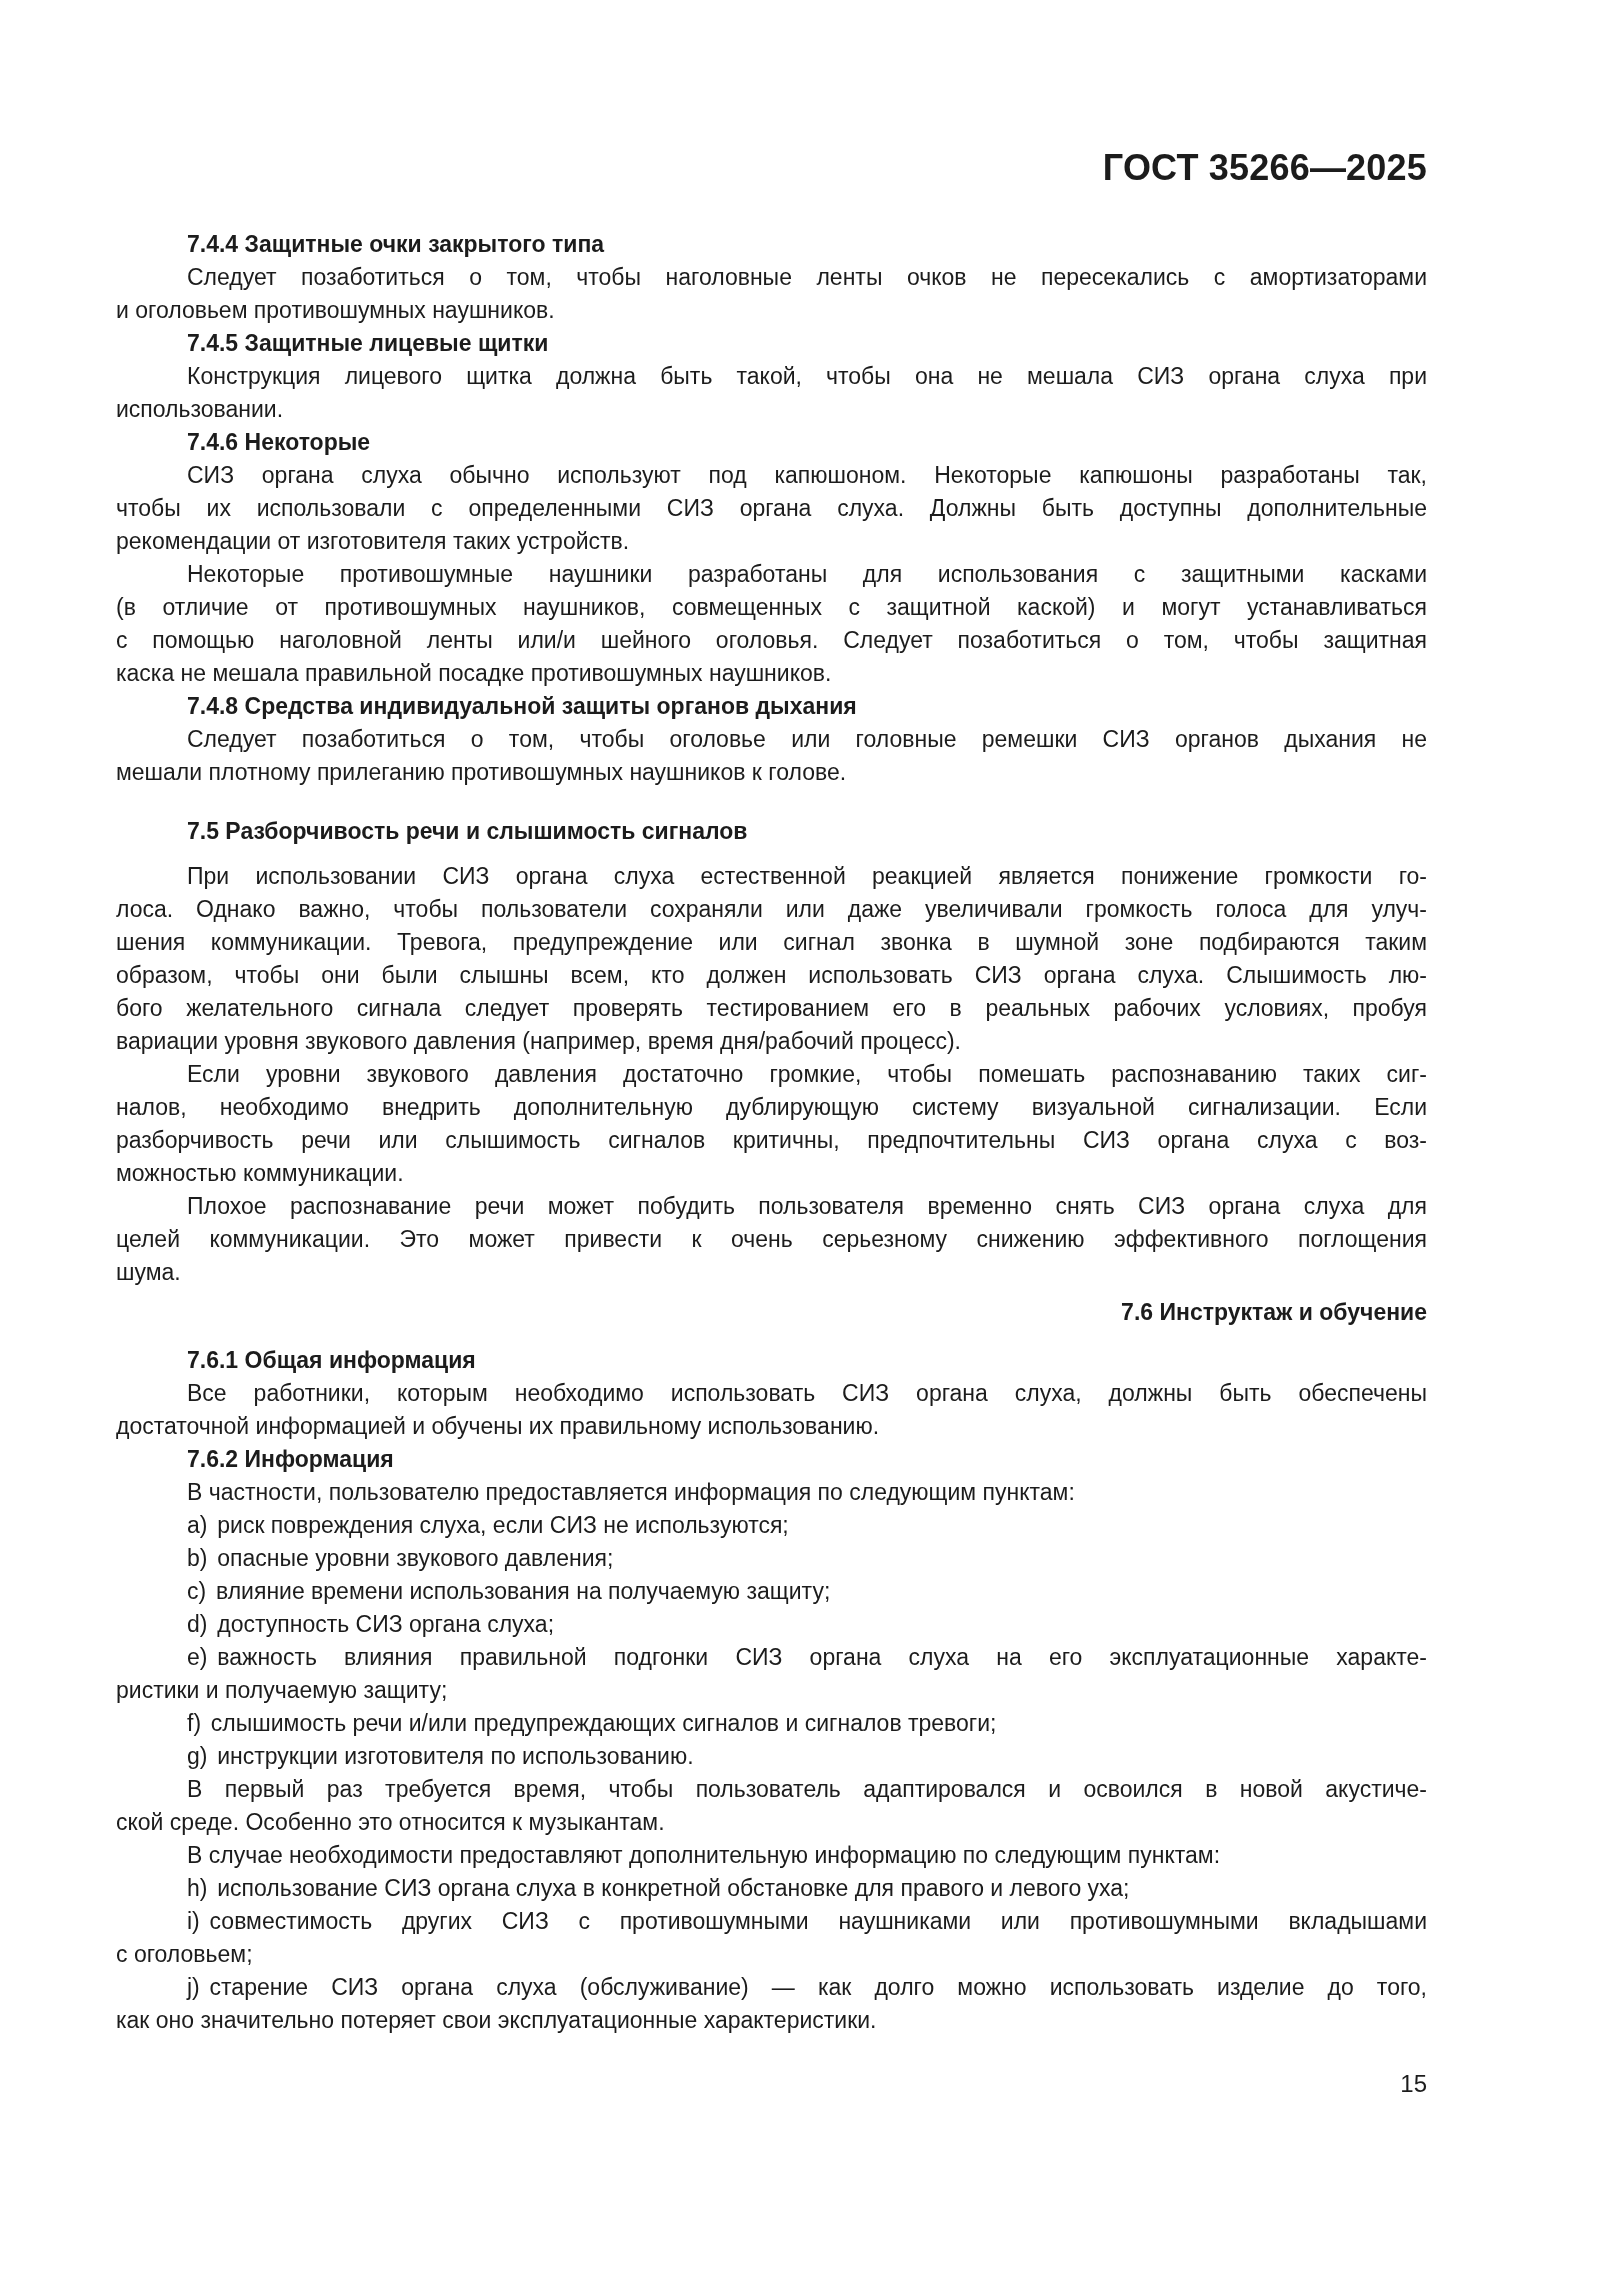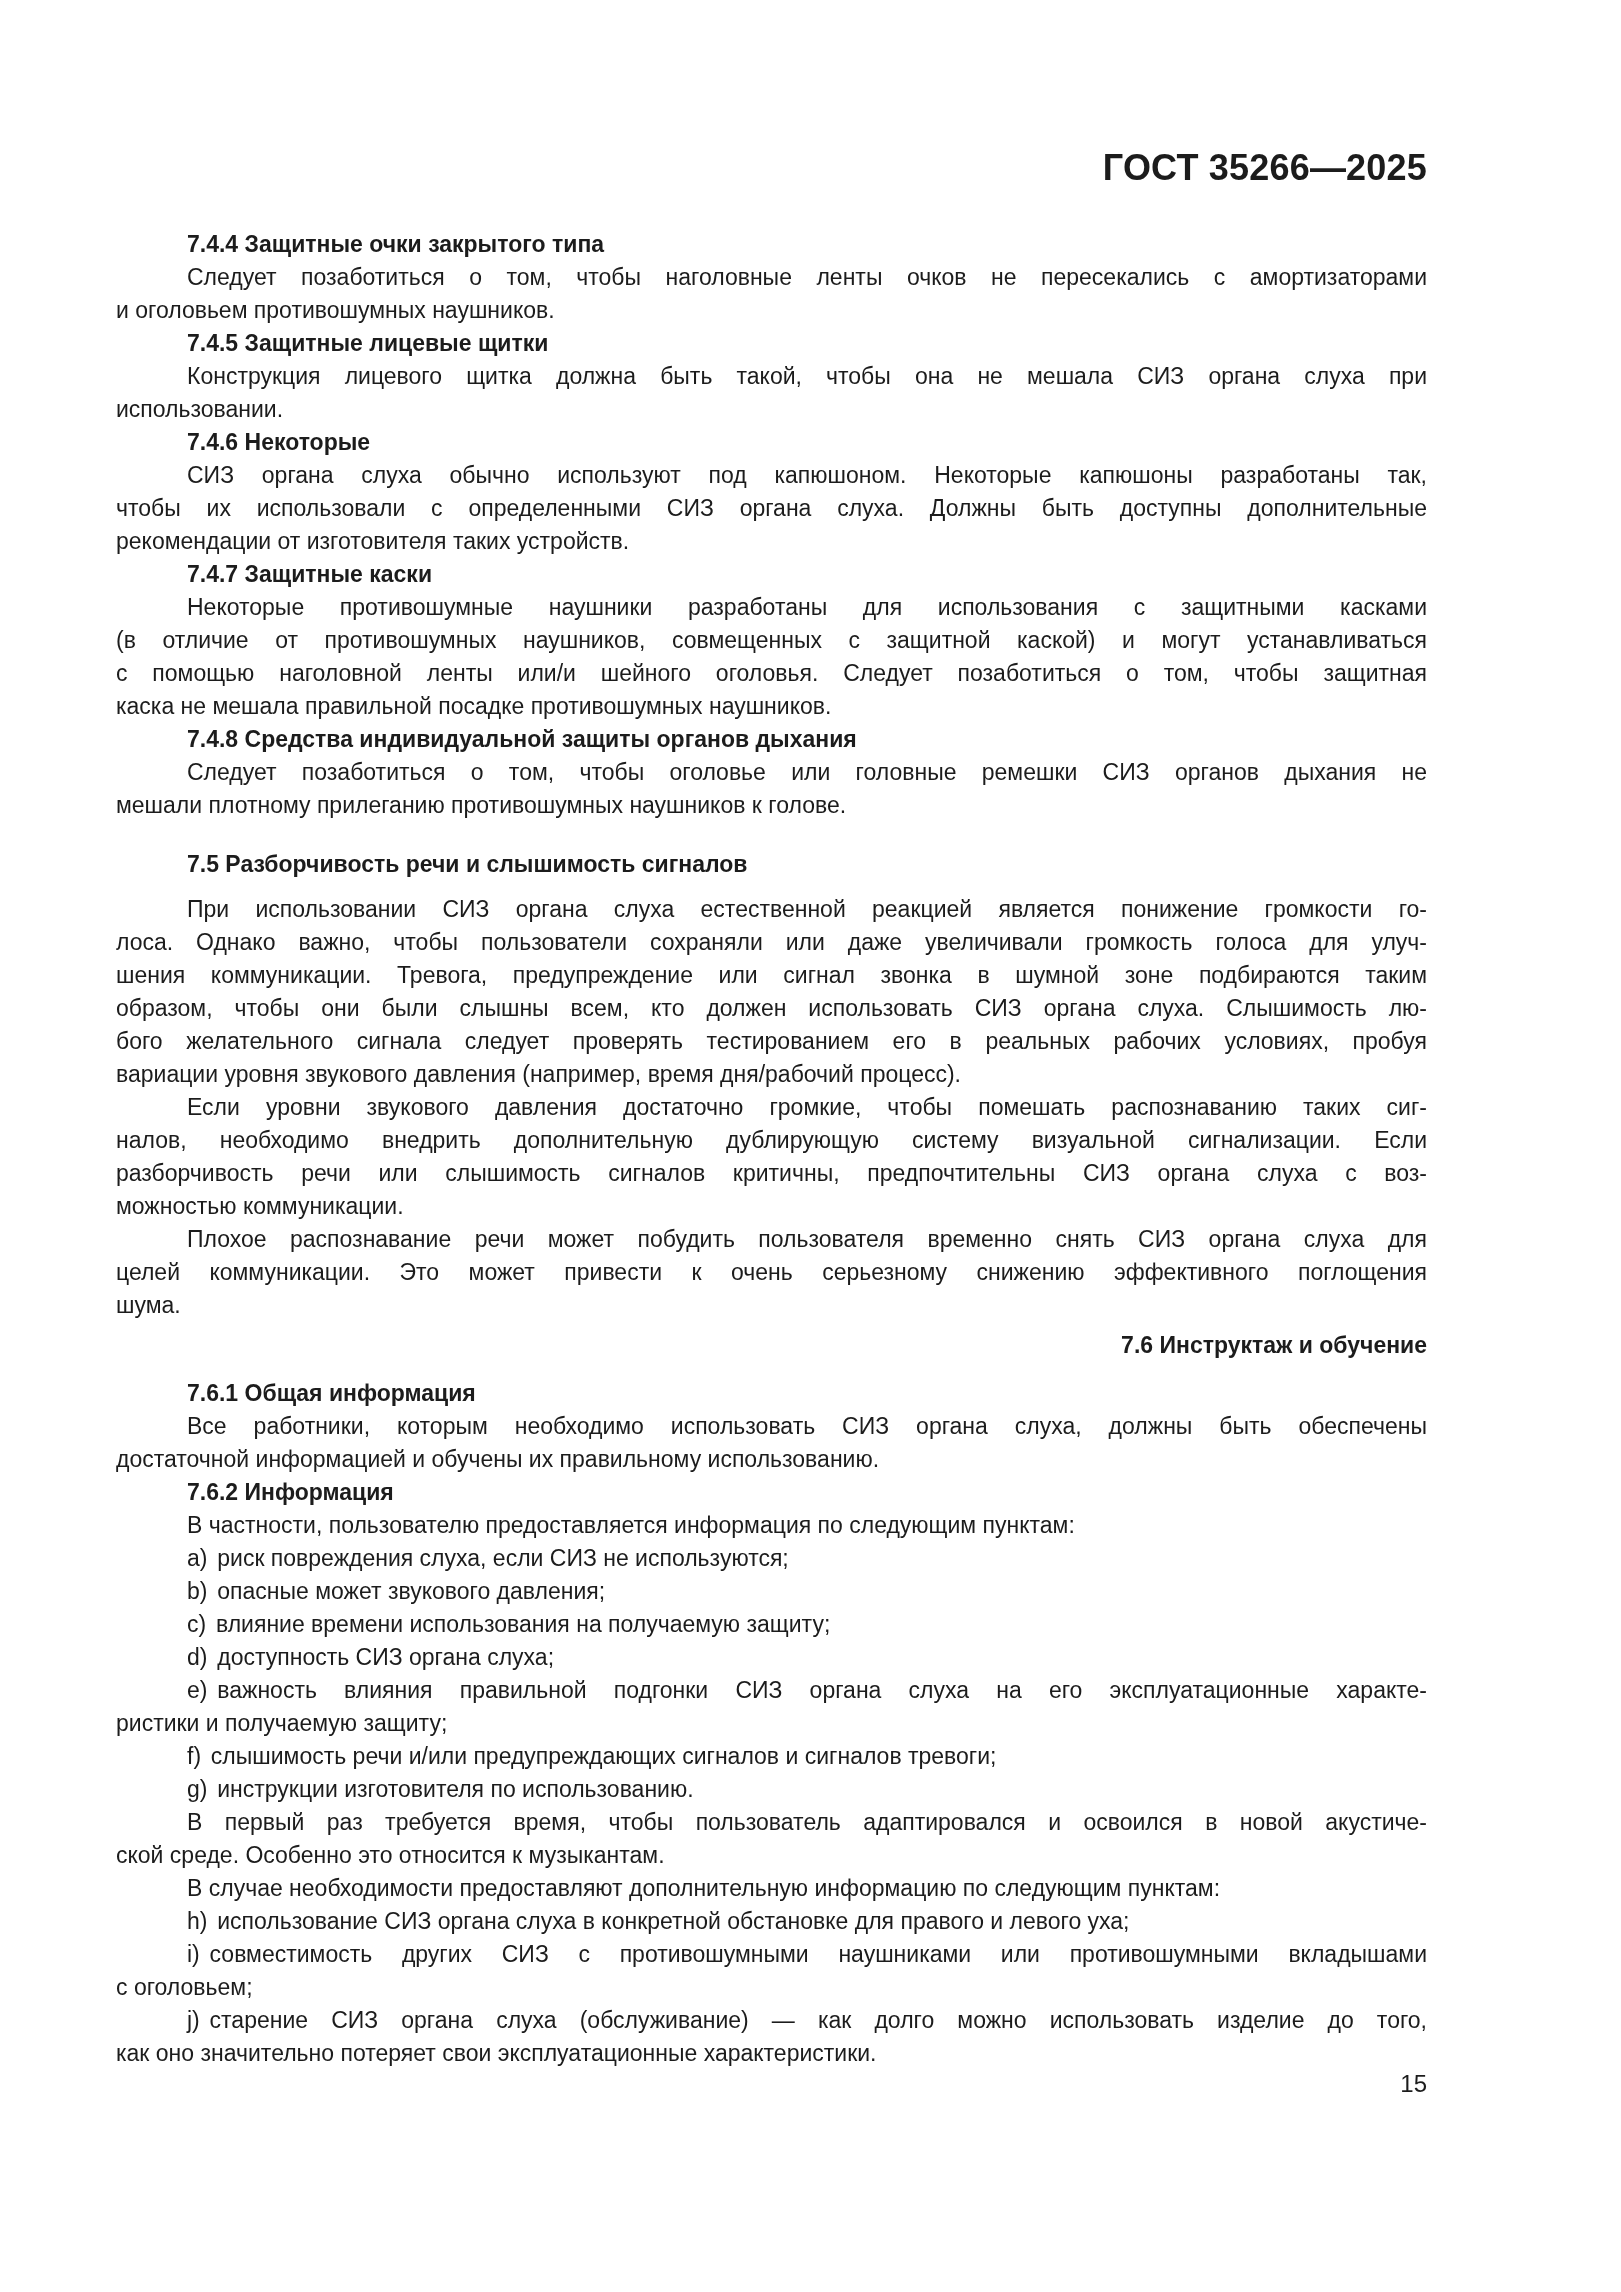--- a/index.html
+++ b/index.html
@@ -53,21 +53,20 @@
     </div>
 
     <div>
       <div class="ln ind h">7.4.6  Некоторые</div>
       <div class="ln ind j">СИЗ органа слуха обычно используют под капюшоном. Некоторые капюшоны разработаны так,</div>
       <div class="ln j">чтобы их использовали с определенными СИЗ органа слуха. Должны быть доступны дополнительные</div>
       <div class="ln">рекомендации от изготовителя таких устройств.</div>
     </div>
 
     <div>
-      <div class="ln ind h">7.4.7  Защитные каски</div>
       <div class="ln ind j">Некоторые противошумные наушники разработаны для использования с защитными касками</div>
       <div class="ln j">(в отличие от противошумных наушников, совмещенных с защитной каской) и могут устанавливаться</div>
       <div class="ln j">с помощью наголовной ленты или/и шейного оголовья. Следует позаботиться о том, чтобы защитная</div>
       <div class="ln">каска не мешала правильной посадке противошумных наушников.</div>
     </div>
 
     <div>
       <div class="ln ind h">7.4.8  Средства индивидуальной защиты органов дыхания</div>
       <div class="ln ind j">Следует позаботиться о том, чтобы оголовье или головные ремешки СИЗ органов дыхания не</div>
       <div class="ln">мешали плотному прилеганию противошумных наушников к голове.</div>
@@ -105,21 +104,21 @@
       <div class="ln ind j">Все работники, которым необходимо использовать СИЗ органа слуха, должны быть обеспечены</div>
       <div class="ln">достаточной информацией и обучены их правильному использованию.</div>
     </div>
 
     <div>
       <div class="ln ind h">7.6.2  Информация</div>
       <div class="ln ind">В частности, пользователю предоставляется информация по следующим пунктам:</div>
 
       <div>
         <div class="ln ind"><span>a)</span><span class="num-sp"></span><span>риск повреждения слуха, если СИЗ не используются;</span></div>
-        <div class="ln ind"><span>b)</span><span class="num-sp"></span><span>опасные может звукового давления;</span></div>
+        <div class="ln ind"><span>b)</span><span class="num-sp"></span><span>опасные уровни звукового давления;</span></div>
         <div class="ln ind"><span>c)</span><span class="num-sp"></span><span>влияние времени использования на получаемую защиту;</span></div>
         <div class="ln ind"><span>d)</span><span class="num-sp"></span><span>доступность СИЗ органа слуха;</span></div>
         <div>
           <div class="ln ind j"><span>e)</span><span class="num-sp"></span><span>важность влияния правильной подгонки СИЗ органа слуха на его эксплуатационные характе-</span></div>
           <div class="ln">ристики и получаемую защиту;</div>
         </div>
         <div class="ln ind"><span>f)</span><span class="num-sp"></span><span>слышимость речи и/или предупреждающих сигналов и сигналов тревоги;</span></div>
         <div class="ln ind"><span>g)</span><span class="num-sp"></span><span>инструкции изготовителя по использованию.</span></div>
       </div>
 

